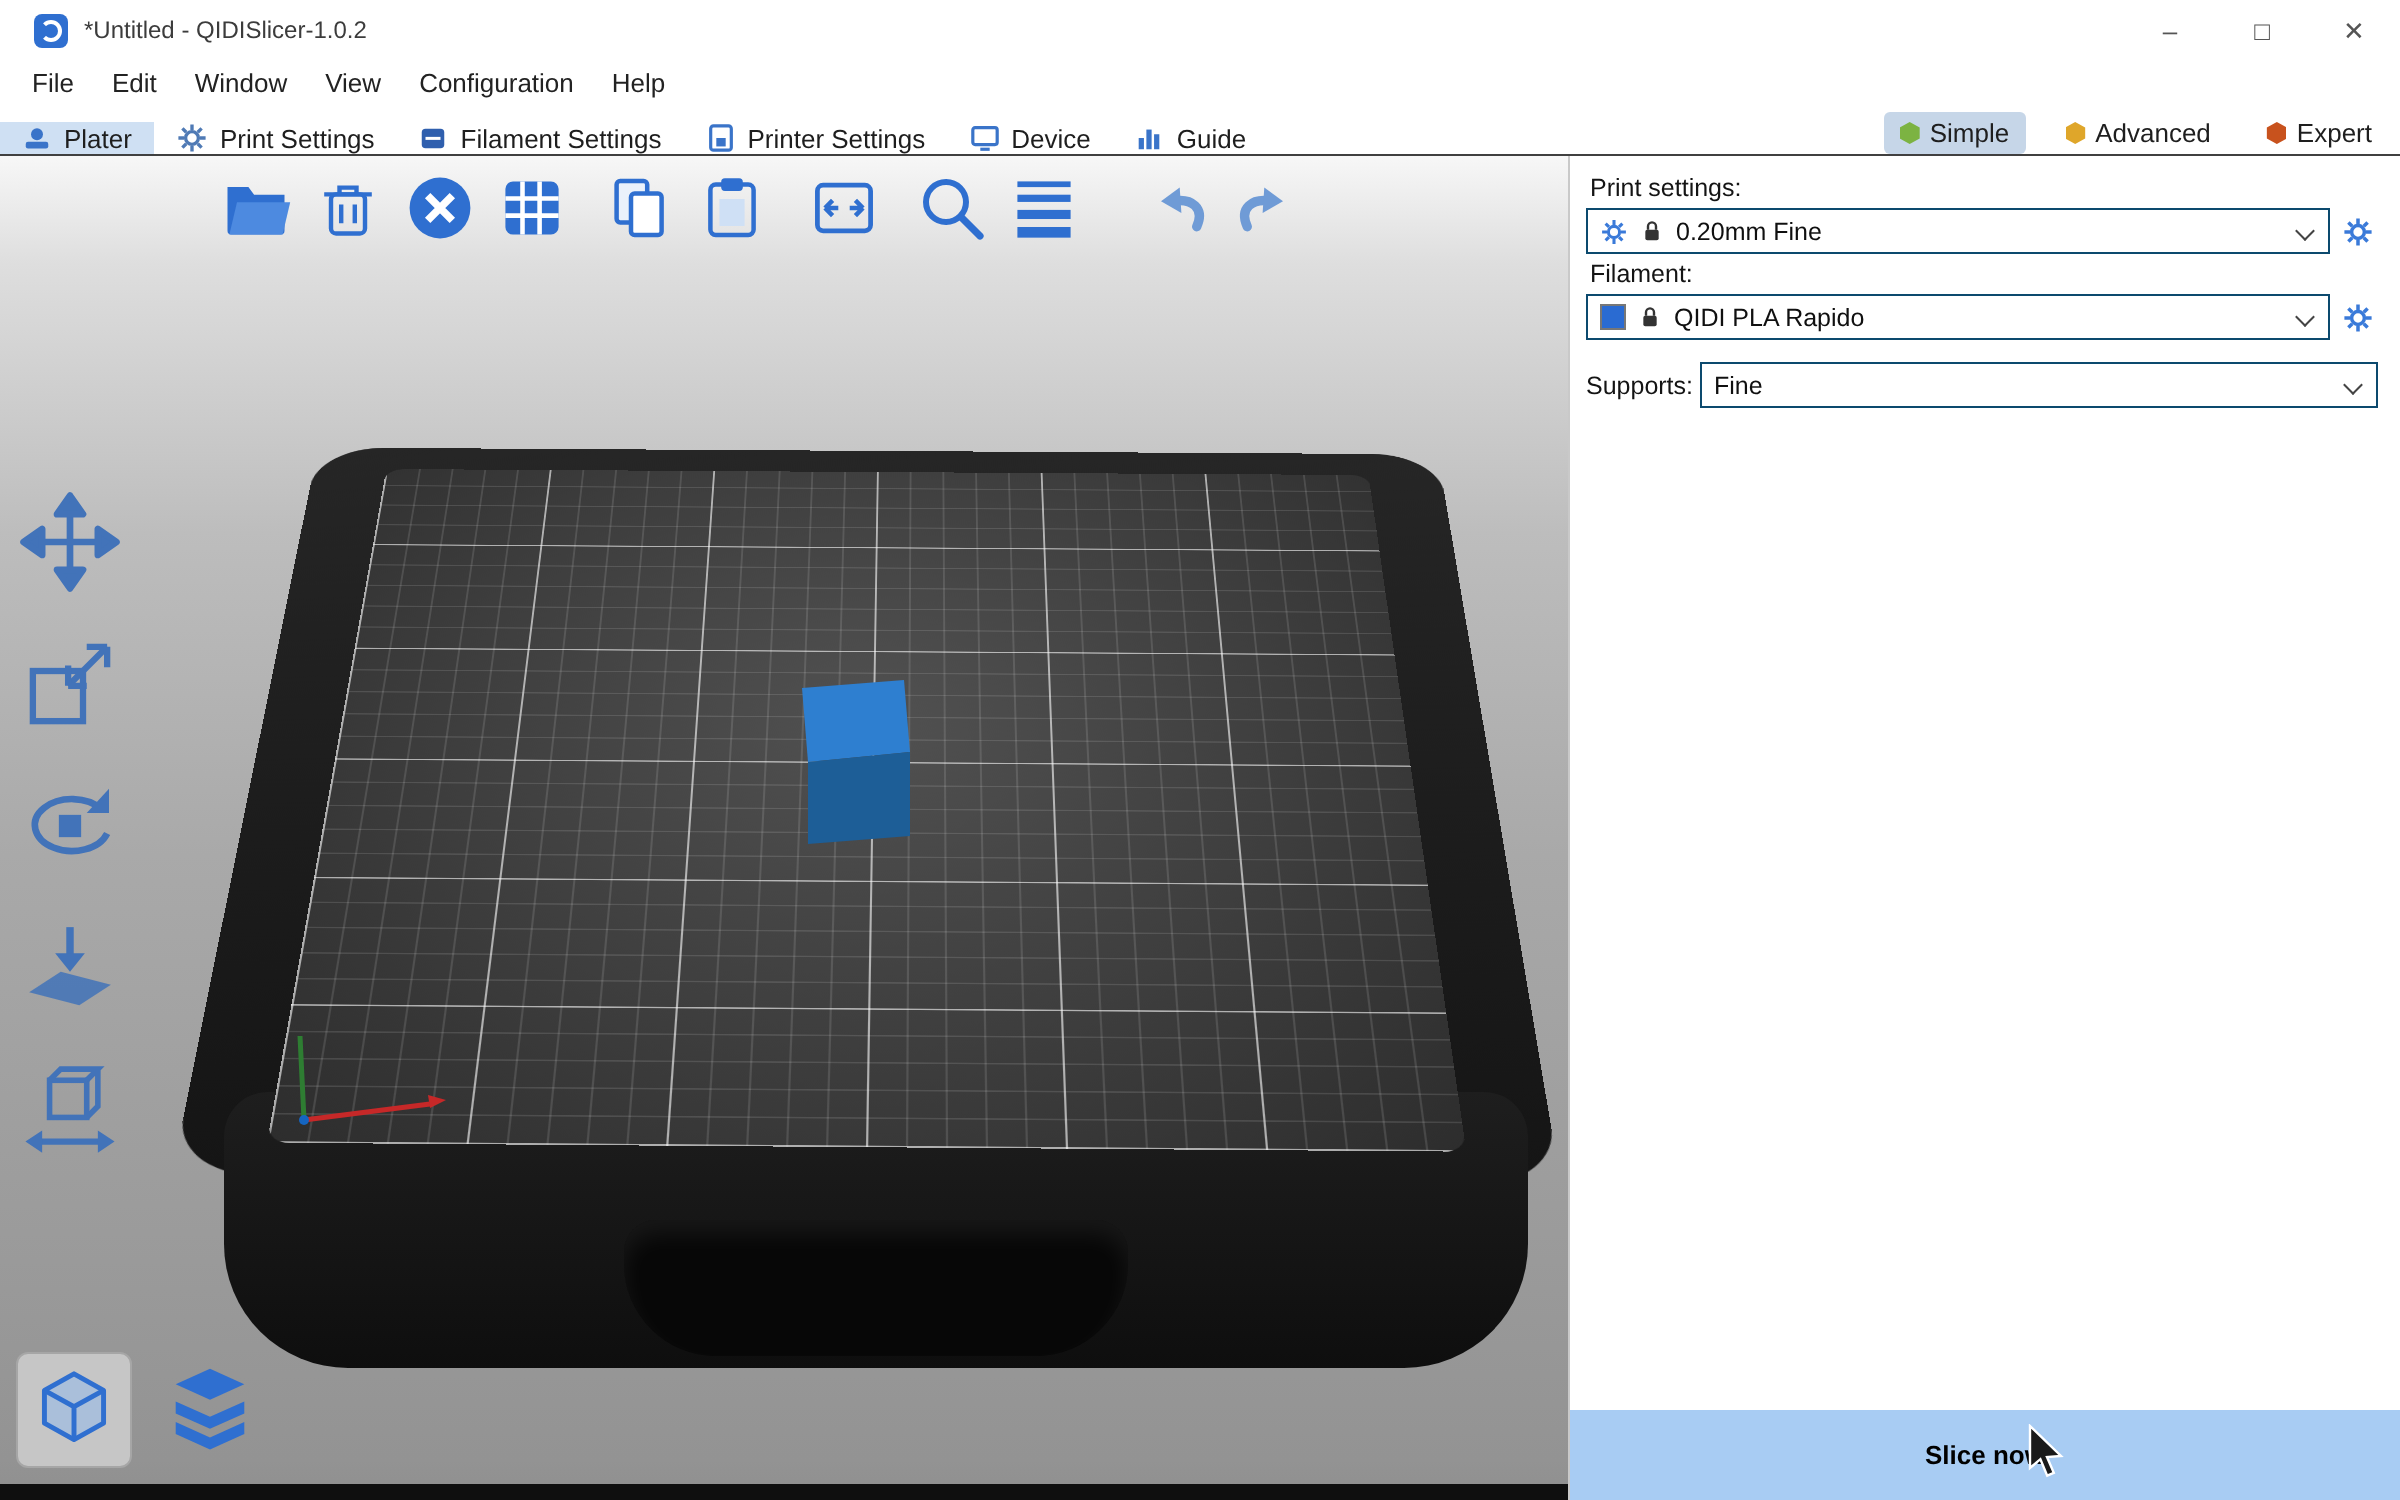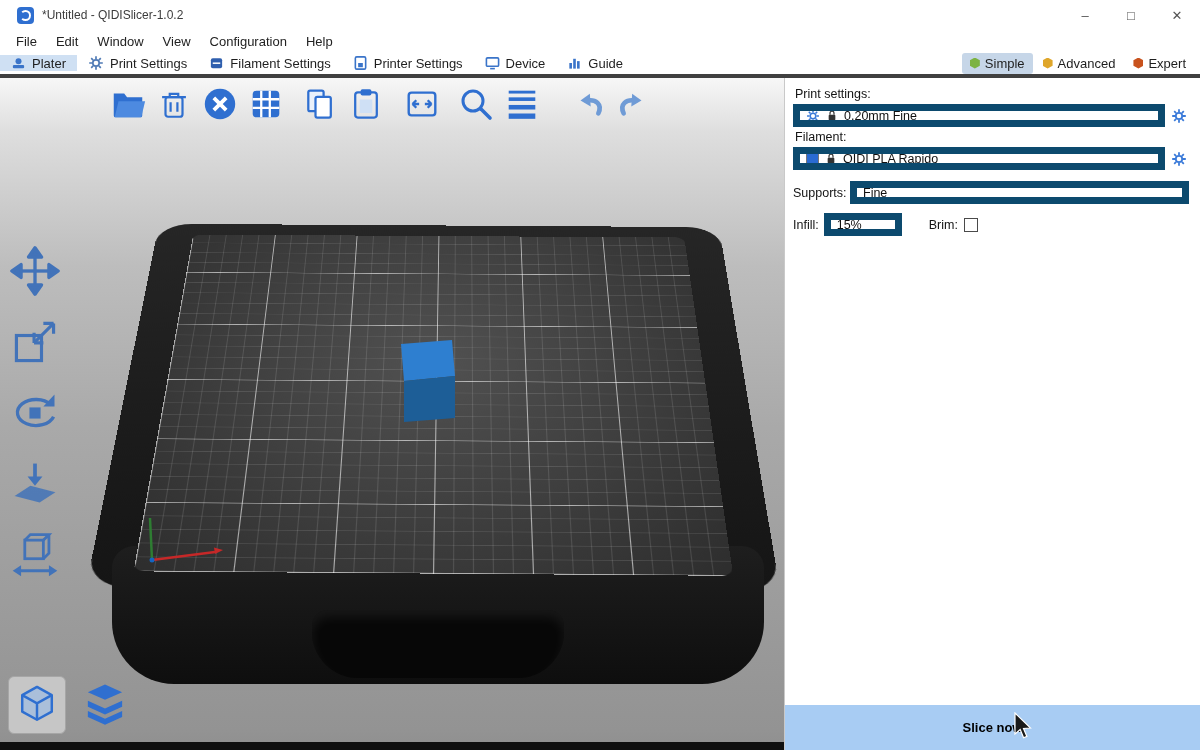--- a/index.html
+++ b/index.html
@@ -12,25 +12,25 @@
   .app-icon::after{content:"";position:absolute;inset:3px;border:2.4px solid #fff;border-radius:50%;border-left-color:transparent;}
   .title-text{margin-left:8px;font-size:12px;color:#3c3c3c;}
   .win-controls{margin-left:auto;display:flex;height:100%;}
   .win-btn{width:46px;display:flex;align-items:center;justify-content:center;font-size:13px;color:#555;}
 
   
   .menubar{height:22px;display:flex;align-items:center;padding-left:7px;background:#fff;font-size:13px;color:#222;}
   .menu-item{padding:0 10px 0 9px;}
 
   
-  .tabbar{height:26px;display:flex;align-items:center;background:#fff;border-bottom:4px solid #404040;font-size:13px;color:#1e1e1e;}
+  .tabbar{height:26px;display:flex;align-items:flex-end;background:#fff;border-bottom:1px solid #404040;font-size:13px;color:#1e1e1e;}
   .tab{display:flex;align-items:center;gap:6px;padding:0 11px;}
   .tab.active{background:#cfe0f3;}
   .tab svg{flex:0 0 auto;}
-  .modes{margin-left:auto;display:flex;align-items:center;gap:2px;padding-right:6px;}
+  .modes{margin-left:auto;display:flex;align-items:center;gap:12px;padding-right:6px;}
   .mode{display:flex;align-items:center;gap:5px;padding:3px 8px;border-radius:3px;}
   .mode.active{background:#c6d6e8;}
   .hex{width:10px;height:11px;clip-path:polygon(50% 0,100% 25%,100% 75%,50% 100%,0 75%,0 25%);}
 
   
   .main{position:absolute;top:78px;left:0;right:0;bottom:0;}
   .viewport{position:absolute;left:0;top:0;width:784px;height:672px;overflow:hidden;
     background:linear-gradient(180deg,#f7f7f7 0%,#dedede 8%,#bdbdbd 28%,#a9a9a9 52%,#9c9c9c 78%,#939393 97%,#8f8f8f 100%);}
   .vp-strip{position:absolute;left:0;bottom:0;width:100%;height:8px;background:#0f0f0f;}
 
@@ -66,21 +66,21 @@
 
   .view-toolbar{position:absolute;left:8px;top:598px;display:flex;gap:10px;align-items:center;}
   .vbtn{width:58px;height:58px;display:flex;align-items:center;justify-content:center;border-radius:6px;}
   .vbtn.active{background:#c6c6c6;border:1px solid #a6a6a6;}
 
   
   .sidebar{position:absolute;left:784px;top:0;right:0;bottom:0;background:#fff;border-left:1px solid #c9c9c9;
     padding:6px 11px 0 8px;}
   .sb-label{font-size:12.5px;color:#141414;margin:3px 0 3px 2px;}
   .sb-row{display:flex;align-items:center;}
-  .combo{flex:1;height:23px;border:7px solid #0c4a6e;background:#fff;display:flex;align-items:center;gap:6px;
+  .combo{flex:1;height:23px;border:1px solid #0c4a6e;background:#fff;display:flex;align-items:center;gap:6px;
     padding:0 22px 0 6px;position:relative;font-size:12.5px;color:#101010;white-space:nowrap;overflow:hidden;}
   .combo .chev{position:absolute;right:8px;top:7px;width:7px;height:7px;border-right:1.6px solid #444;
     border-bottom:1.6px solid #444;transform:rotate(45deg);}
   .gear-btn{width:20px;margin-left:4px;display:flex;justify-content:center;align-items:center;}
   .swatch{width:13px;height:13px;border:1px solid #777;flex:0 0 auto;}
   .row-supports{margin-top:11px;}
   .row-supports .sup-label{width:57px;font-size:12.5px;color:#141414;}
   .row-infill{margin-top:9px;align-items:center;}
   .row-infill .inf-label{font-size:12.5px;color:#141414;margin-right:5px;}
   .combo.small{flex:0 0 78px;}
@@ -398,29 +398,20 @@
 
 
     <div class="sb-row row-supports">
       <div class="sup-label">Supports:</div>
       <div class="combo">
         <span>Fine</span>
         <span class="chev"></span>
       </div>
     </div>
 
-    <div class="sb-row row-infill">
-      <div class="inf-label">Infill:</div>
-      <div class="combo small">
-        <span>15%</span>
-        <span class="chev"></span>
-      </div>
-      <div class="brim-label">Brim:</div>
-      <div class="checkbox"></div>
-    </div>
 
     <div class="slice-btn">Slice now</div>
   </div>
 </div>
 
 <svg class="cursor" width="22" height="30">
   <path d="M2 1 L2 22 L7.2 17.6 L10.6 25.8 L13.9 24.4 L10.5 16.5 L17.5 16 Z" fill="#1a1a1a" stroke="#fff" stroke-width="1.2"></path>
 </svg>
 
 </body></html>

